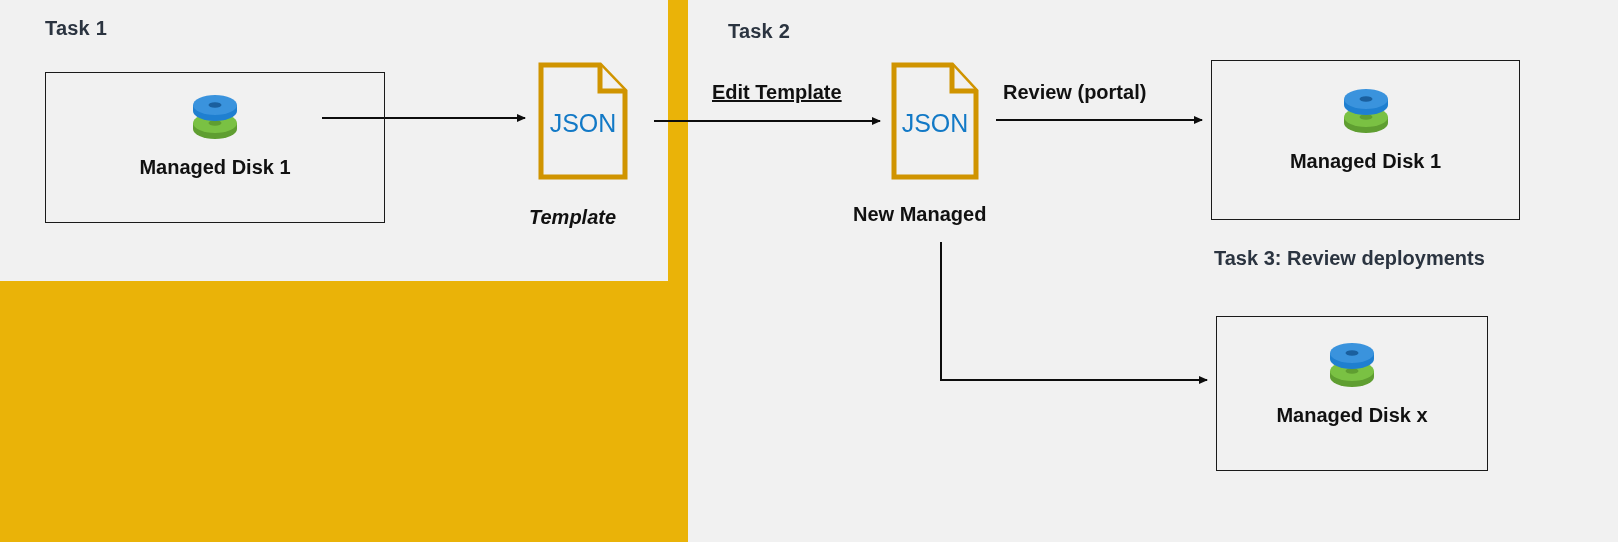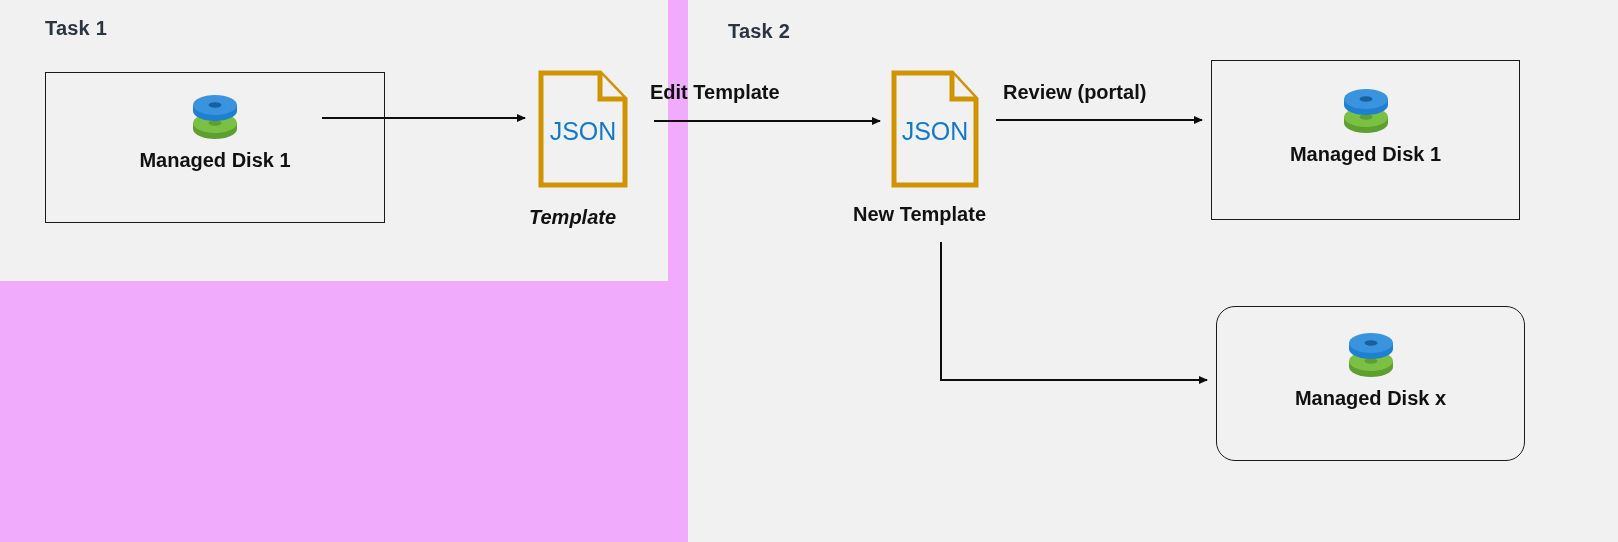--- a/index.html
+++ b/index.html
@@ -7,21 +7,21 @@
     padding: 0;
     background: #ffffff;
   }
   body {
     font-family: "Liberation Sans", sans-serif;
   }
   #stage {
     position: relative;
     width: 1618px;
     height: 542px;
-    background: #f0abfc;
+    background: #eab308;
     overflow: hidden;
   }
   .panel {
     position: absolute;
     background: #f1f1f1;
   }
   #panel-task1 { left: 0px;   top: 0px; width: 668px;  height: 281px; }
   #panel-task2 { left: 688px; top: 0px; width: 930px;  height: 542px; }
 
   .task-heading {
@@ -46,45 +46,45 @@
   }
 
   .disk-box {
     position: absolute;
     border: 1.6px solid #1a1a1a;
     background: transparent;
     box-sizing: border-box;
   }
   #box-md1-left  { left: 45px;   top: 72px;  width: 340px; height: 151px; }
   #box-md1-right { left: 1211px; top: 60px;  width: 309px; height: 160px; }
-  #box-mdx       { left: 1216px; top: 306px; width: 309px; height: 155px; border-radius: 19px; }
+  #box-mdx       { left: 1216px; top: 316px; width: 272px; height: 155px; }
 
   .box-inner {
     position: absolute;
     left: 0; right: 0;
     display: flex;
     flex-direction: column;
     align-items: center;
   }
   #box-md1-left .box-inner  { top: 18px; }
   #box-md1-right .box-inner { top: 24px; }
   #box-mdx .box-inner       { top: 22px; }
 
   .disk-label {
-    margin-top: 0;
+    margin-top: 7px;
     font-size: 20px;
     font-weight: bold;
     color: #111111;
     white-space: nowrap;
   }
 
   .disk-icon { width: 56px; height: 58px; display: block; }
 
   
-  .json-doc { position: absolute; margin-top: 8px; }
+  .json-doc { position: absolute; }
   #json-template    { left: 538px; top: 62px; width: 90px; height: 118px; }
   #json-newtemplate { left: 891px; top: 62px; width: 88px; height: 118px; }
   .json-doc svg { display: block; width: 100%; height: 100%; }
   .json-text {
     font-family: "Liberation Sans", sans-serif;
     font-size: 25px;
     fill: #1279c6;
   }
 
   .caption {
@@ -97,21 +97,21 @@
   #caption-template     { left: 529px; top: 206px; font-style: italic; }
   #caption-new-template { left: 853px; top: 203px; }
 
   .edge-label {
     position: absolute;
     font-size: 20px;
     font-weight: bold;
     color: #111111;
     white-space: nowrap;
   }
-  #label-edit-template { left: 650px; top: 81px; }
+  #label-edit-template { left: 712px; top: 81px; text-decoration: underline; }
   #label-deploy-portal { left: 1003px; top: 81px; }
 
   .optional-tasks {
     position: absolute;
     left: 723px;
     top: 404px;
     font-size: 20px;
     font-weight: bold;
     color: #111111;
     line-height: 1.45;
@@ -146,20 +146,21 @@
 
     <line class="conn" x1="654" y1="121" x2="880" y2="121" marker-end="url(#arrowhead)"></line>
 
     <line class="conn" x1="996" y1="120" x2="1202" y2="120" marker-end="url(#arrowhead)"></line>
 
     <polyline class="conn" points="941,242 941,380 1207,380" marker-end="url(#arrowhead)"></polyline>
   </svg>
 
   <div class="task-heading" id="task1-heading">Task 1</div>
   <div class="task-heading" id="task2-heading">Task 2</div>
+  <div id="task3-heading">Task 3: Review deployments</div>
 
   <div class="disk-box" id="box-md1-left">
     <div class="box-inner">
       <svg class="disk-icon" viewBox="0 0 56 58">
         <g>
           <ellipse cx="28" cy="38" rx="22" ry="10" fill="#5f9e31"></ellipse>
           <rect x="6" y="32" width="44" height="6" fill="#5f9e31"></rect>
           <ellipse cx="28" cy="32" rx="22" ry="10" fill="#7ac143"></ellipse>
           <ellipse cx="28" cy="32" rx="6.5" ry="2.8" fill="#5f9e31"></ellipse>
         </g>
@@ -185,21 +186,21 @@
 
   <div class="edge-label" id="label-edit-template">Edit Template</div>
 
   <div class="json-doc" id="json-newtemplate">
     <svg viewBox="0 0 88 118">
       <path d="M3,3 L61,3 L85,29 L85,115 L3,115 Z" fill="#f1f1f1" stroke="#d09400" stroke-width="5" stroke-linejoin="miter"></path>
       <path d="M61,3 L61,29 L85,29" fill="#f1f1f1" stroke="#d09400" stroke-width="5" stroke-linejoin="miter"></path>
       <text class="json-text" x="44" y="70" text-anchor="middle">JSON</text>
     </svg>
   </div>
-  <div class="caption" id="caption-new-template">New Template</div>
+  <div class="caption" id="caption-new-template">New Managed</div>
 
   <div class="edge-label" id="label-deploy-portal">Review (portal)</div>
 
   <div class="disk-box" id="box-md1-right">
     <div class="box-inner">
       <svg class="disk-icon" viewBox="0 0 56 58">
         <g>
           <ellipse cx="28" cy="38" rx="22" ry="10" fill="#5f9e31"></ellipse>
           <rect x="6" y="32" width="44" height="6" fill="#5f9e31"></rect>
           <ellipse cx="28" cy="32" rx="22" ry="10" fill="#7ac143"></ellipse>

